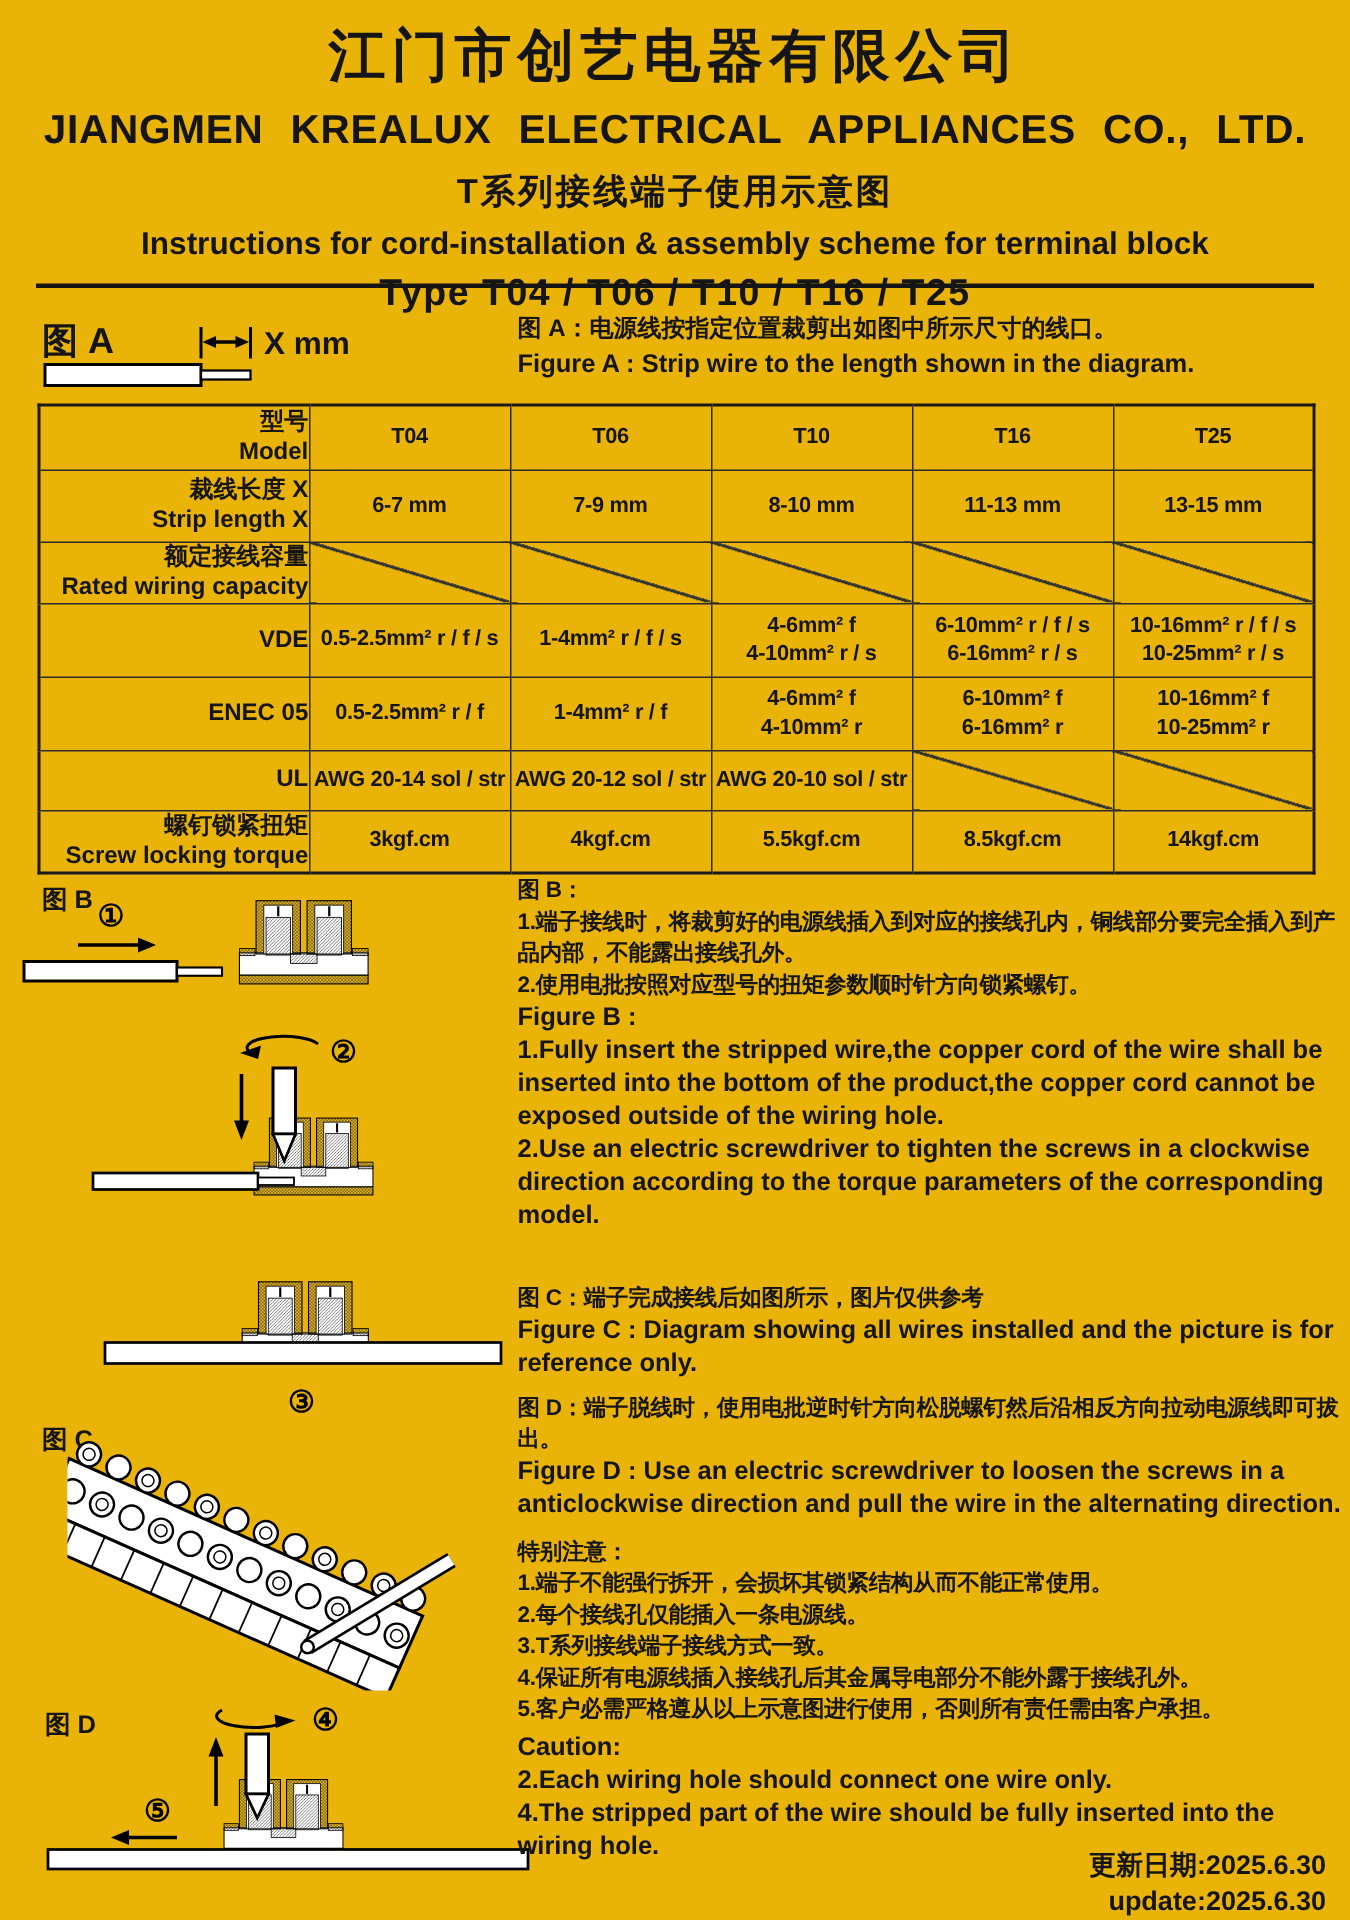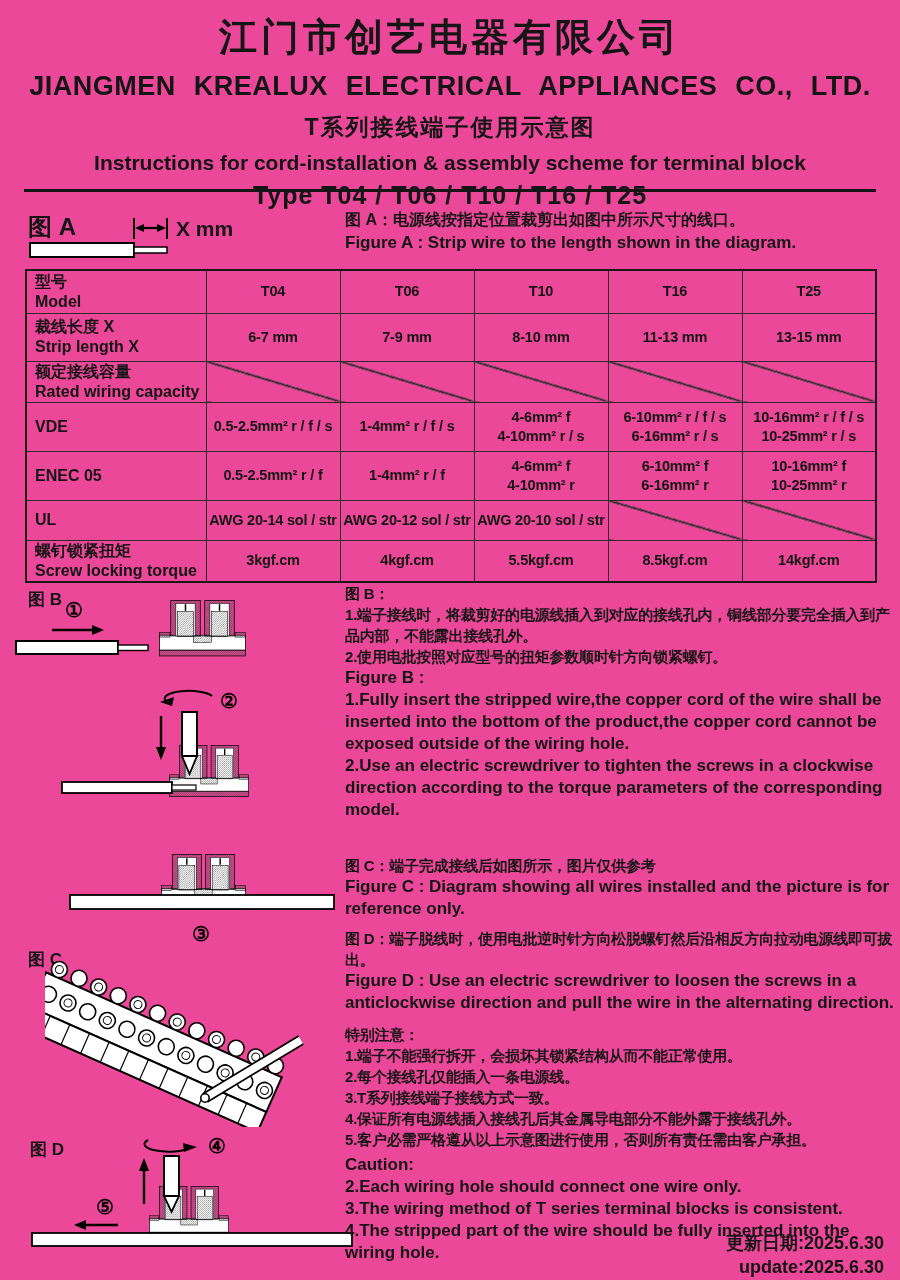--- a/index.html
+++ b/index.html
@@ -1,18 +1,18 @@
 <!DOCTYPE html>
 <html><head>
 <meta charset="utf-8">
 <style>
   * { margin:0; padding:0; box-sizing:border-box; }
   html,body { width:900px; height:1280px; background:#fff; color:#151515;
     font-family:"Liberation Sans", sans-serif; font-weight:700; }
-  .page { position:relative; width:900px; height:1280px; overflow:hidden; background:#ec4899; }
+  .page { position:relative; width:900px; height:1280px; overflow:hidden; background:#eab308; }
 
   
   .hdr { text-align:center; padding-top:12px; }
   .hdr .cn-title { font-size:38px; letter-spacing:4px; }
   .hdr .en-title { font-size:27px; margin-top:8px; word-spacing:10px; letter-spacing:.5px; }
   .hdr .cn-sub { font-size:23px; margin-top:10px; letter-spacing:2px; }
   .hdr .en-sub { font-size:21px; margin-top:8px; }
   .hdr .type-line { font-size:25px; margin-top:6px; letter-spacing:1px; }
   .rule { position:absolute; left:24px; right:24px; top:189px; border-top:3px solid #151515; }
 
@@ -24,21 +24,21 @@
   .figa-cap .en { font-size:17px; line-height:23px; }
 
   
   table.spec { position:absolute; left:25px; top:269px; width:850px; border-collapse:collapse;
     table-layout:fixed; }
   table.spec td { border:1.6px solid #2a2a2a; vertical-align:middle; }
   table.spec tr td:first-child { border-left:2.5px solid #1a1a1a; }
   table.spec tr td:last-child { border-right:2.5px solid #1a1a1a; }
   table.spec tr:first-child td { border-top:2.5px solid #1a1a1a; }
   table.spec tr:last-child td { border-bottom:2.5px solid #1a1a1a; }
-  td.lbl { width:180px; padding-left:8px; font-size:16px; line-height:1.25; text-align:left; }
+  td.lbl { width:180px; padding-left:8px; font-size:16px; line-height:1.25; text-align:right; }
   td.c { width:134px; text-align:center; font-size:14.5px; line-height:1.3;
     white-space:pre-line; letter-spacing:-.2px; }
   td.diag { background:linear-gradient(to top right,
       transparent calc(50% - 1px), #333 calc(50% - 1px), #333 calc(50% + 1px), transparent calc(50% + 1px)); }
   tr.r0{height:43px} tr.r1{height:48px} tr.r2{height:40px} tr.r3{height:49px}
   tr.r4{height:49px} tr.r5{height:40px} tr.r6{height:42px}
 
   
   .figlabel { position:absolute; font-size:17px; }
   .svgfig { position:absolute; }
@@ -358,21 +358,20 @@
       <div class="cn">特别注意：</div>
       <div class="cn">1.端子不能强行拆开，会损坏其锁紧结构从而不能正常使用。</div>
       <div class="cn">2.每个接线孔仅能插入一条电源线。</div>
       <div class="cn">3.T系列接线端子接线方式一致。</div>
       <div class="cn">4.保证所有电源线插入接线孔后其金属导电部分不能外露于接线孔外。</div>
       <div class="cn">5.客户必需严格遵从以上示意图进行使用，否则所有责任需由客户承担。</div>
     </div>
     <div class="blk-caution">
       <div class="en">Caution:</div>
       <div class="en">2.Each wiring hole should connect one wire only.</div>
-      <div class="en">3.The wiring method of T series terminal blocks is consistent.</div>
       <div class="en">4.The stripped part of the wire should be fully inserted into the wiring hole.</div>
 
     </div>
   </div>
 
   <div class="footer">
     <div>更新日期:2025.6.30</div>
     <div>update:2025.6.30</div>
   </div>
 

